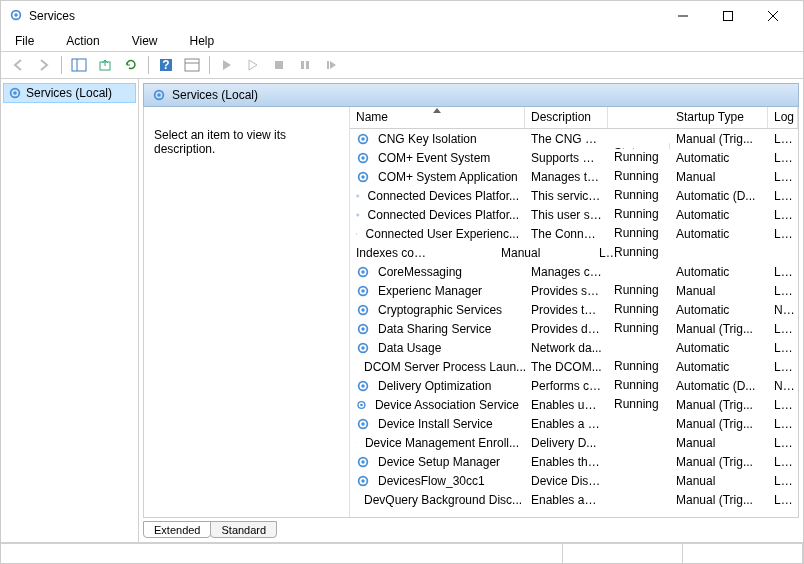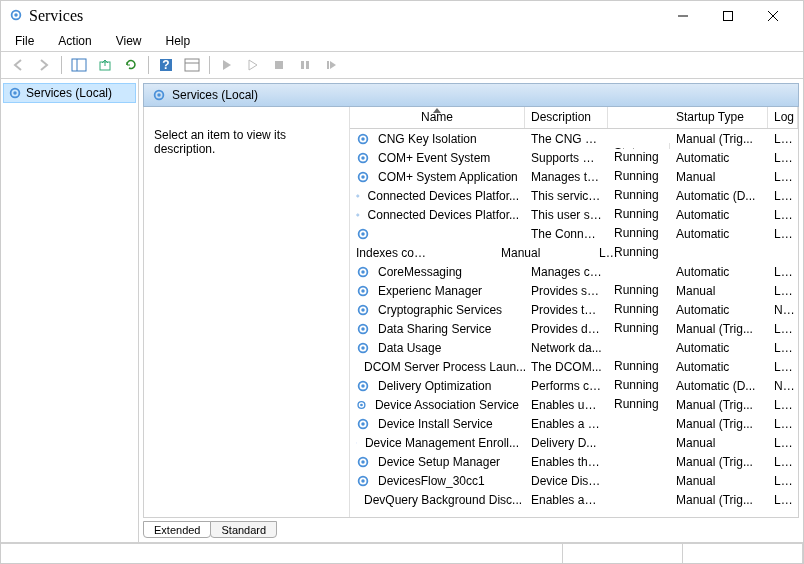--- a/index.html
+++ b/index.html
@@ -1,26 +1,26 @@
 <!DOCTYPE html>
 <html><head>
 <meta charset="utf-8">
 <style>
 * { box-sizing: border-box; margin: 0; padding: 0; font-family: "Segoe UI", Tahoma, sans-serif; font-size: 12px; }
 body { background: #fff; width: 804px; height: 564px; overflow: hidden; display: flex; flex-direction: column; border: 1px solid #ccc; }
 
 
 .titlebar { height: 30px; display: flex; align-items: center; padding: 0 8px; }
 .titlebar .icon { margin-right: 6px; }
-.titlebar .title { flex: 1; font-size: 16px; font-family: Liberation Serif, serif; }
+.titlebar .title { flex: 1; font-size: 12px; }
 .winbtns { display: flex; }
 .winbtn { width: 45px; height: 30px; display: flex; align-items: center; justify-content: center; }
 
 
-.menubar { height: 20px; display: flex; align-items: center; padding: 0 6px; gap: 8px; }
+.menubar { height: 20px; display: flex; align-items: center; padding: 0 6px; gap: 16px; }
 .menubar span { padding: 2px 8px; }
 
 
 .toolbar { height: 28px; border-top: 1px solid #d0d0d0; border-bottom: 1px solid #d0d0d0; display: flex; align-items: center; padding: 0 6px; gap: 4px; }
 .tb-sep { width: 1px; height: 18px; background: #c0c0c0; margin: 0 2px; }
 .tb-btn { width: 22px; height: 22px; display: flex; align-items: center; justify-content: center; color: #555; }
 .tb-btn.disabled { opacity: 0.4; }
 
 
 .main { flex: 1; display: flex; border-bottom: 1px solid #d0d0d0; min-height: 0; }
@@ -35,21 +35,21 @@
 
 .listheader { display: flex; border-bottom: 1px solid #d0d0d0; height: 22px; }
 .listheader .col { padding: 3px 6px; border-right: 1px solid #e0e0e0; position: relative; white-space: nowrap; overflow: hidden; }
 .listheader .col.sorted::after { content: ""; position: absolute; left: 50%; top: 1px; transform: translateX(-50%); border-left: 4px solid transparent; border-right: 4px solid transparent; border-bottom: 5px solid #666; }
 
 .listbody { flex: 1; overflow-y: scroll; overflow-x: auto; }
 .row { display: flex; height: 19px; align-items: center; white-space: nowrap; }
 .row .cell { padding: 0 6px; overflow: hidden; text-overflow: ellipsis; white-space: nowrap; }
 .row .cell.name { display: flex; align-items: center; gap: 8px; }
 
-.col-name { width: 175px; flex-shrink: 0; text-align: center; }
+.col-name { width: 175px; flex-shrink: 0; }
 .col-desc { width: 83px; flex-shrink: 0; }
 .col-status { width: 62px; flex-shrink: 0; margin-top: 36px; }
 .col-startup { width: 98px; flex-shrink: 0; }
 .col-log { width: 30px; flex-shrink: 0; }
 
 .tabs { height: 20px; display: flex; align-items: flex-end; margin: 0 4px 4px 4px; gap: 0; }
 .tab { padding: 2px 10px 1px 10px; border: 1px solid #aaa; border-top-left-radius: 0; border-top-right-radius: 0; border-bottom-left-radius: 4px; border-bottom-right-radius: 4px; background: #f4f4f4; font-size: 11px; margin-right: -1px; text-align: center; }
 .tab.active { background: #fff; }
 
 .statusbar { height: 20px; border-top: 1px solid #d0d0d0; display: flex; }
@@ -264,20 +264,21 @@
               <div class="cell col-status">Running</div>
               <div class="cell col-startup">Automatic</div>
               <div class="cell col-log">Loc</div>
             </div>
             <div class="row">
               <div class="cell name col-name">
                 <svg class="gear" viewBox="0 0 16 16">
                   <circle cx="8" cy="8" r="5" fill="none" stroke="#4a90d9" stroke-width="2"></circle>
                   <circle cx="8" cy="8" r="2" fill="#4a90d9"></circle>
                 </svg>
+                <span>Connected User Experienc...</span>
               </div>
               <div class="cell col-desc">The Connec...</div>
               <div class="cell col-status">Running</div>
               <div class="cell col-startup">Automatic</div>
               <div class="cell col-log">Loc</div>
             </div>
             <div class="row">
               <div class="cell col-desc">Indexes con...</div>
               <div class="cell col-status"></div>
               <div class="cell col-startup">Manual</div>

